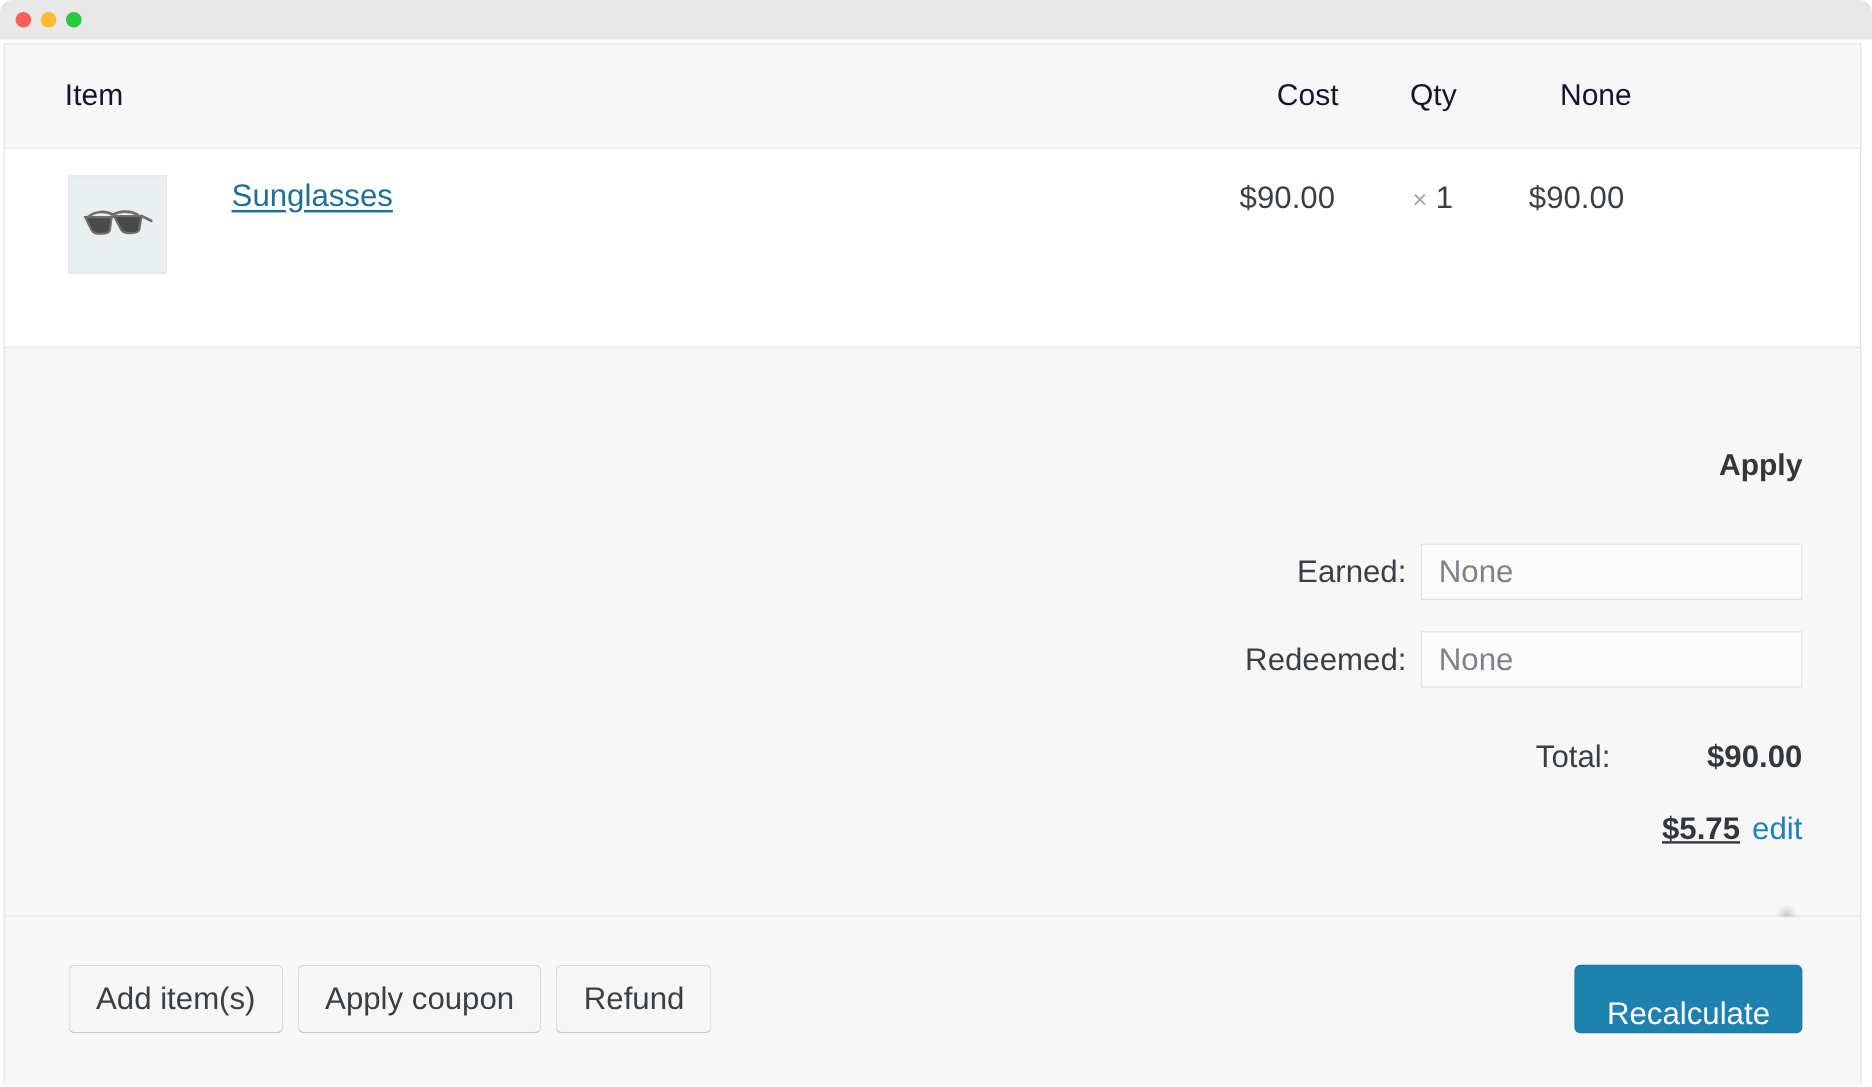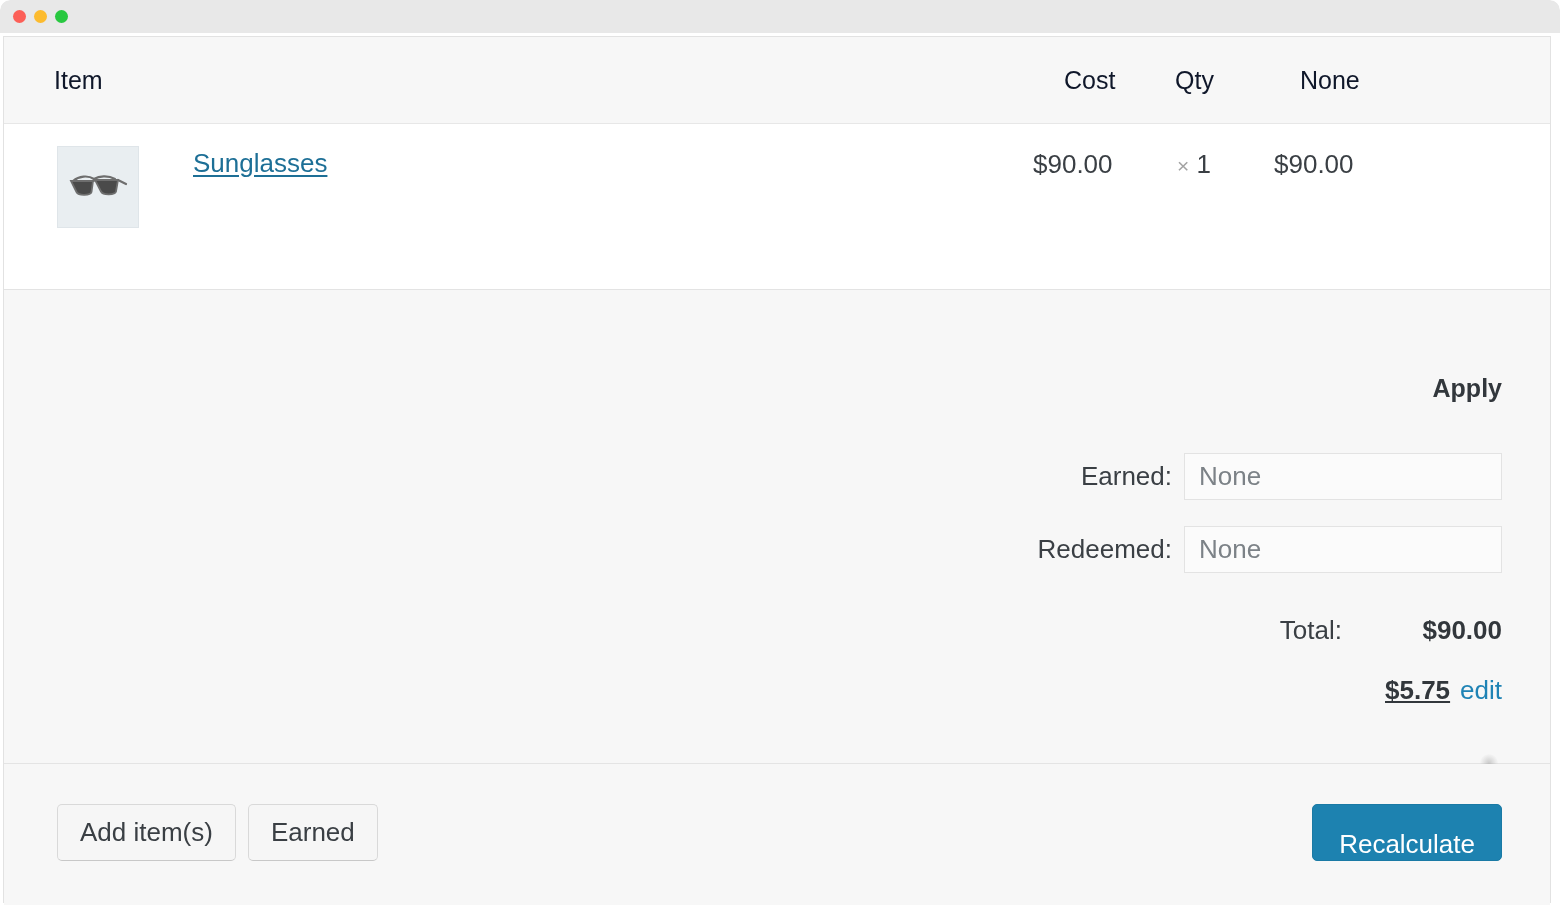--- a/index.html
+++ b/index.html
@@ -318,19 +318,20 @@
         <span class="total-value">$5.75</span>
         <span class="edit-link">edit</span>
       </div>
 
       <div class="ghost-dot"></div>
     </div>
 
     <div class="footer">
       <div class="btn-group">
         <button class="btn">Add item(s)</button>
-        <button class="btn">Earned</button>
+        <button class="btn">Apply coupon</button>
+        <button class="btn">Refund</button>
       </div>
       <button class="btn-primary">Recalculate</button>
     </div>
 
   </div>
 </div>
 
 </body></html>

